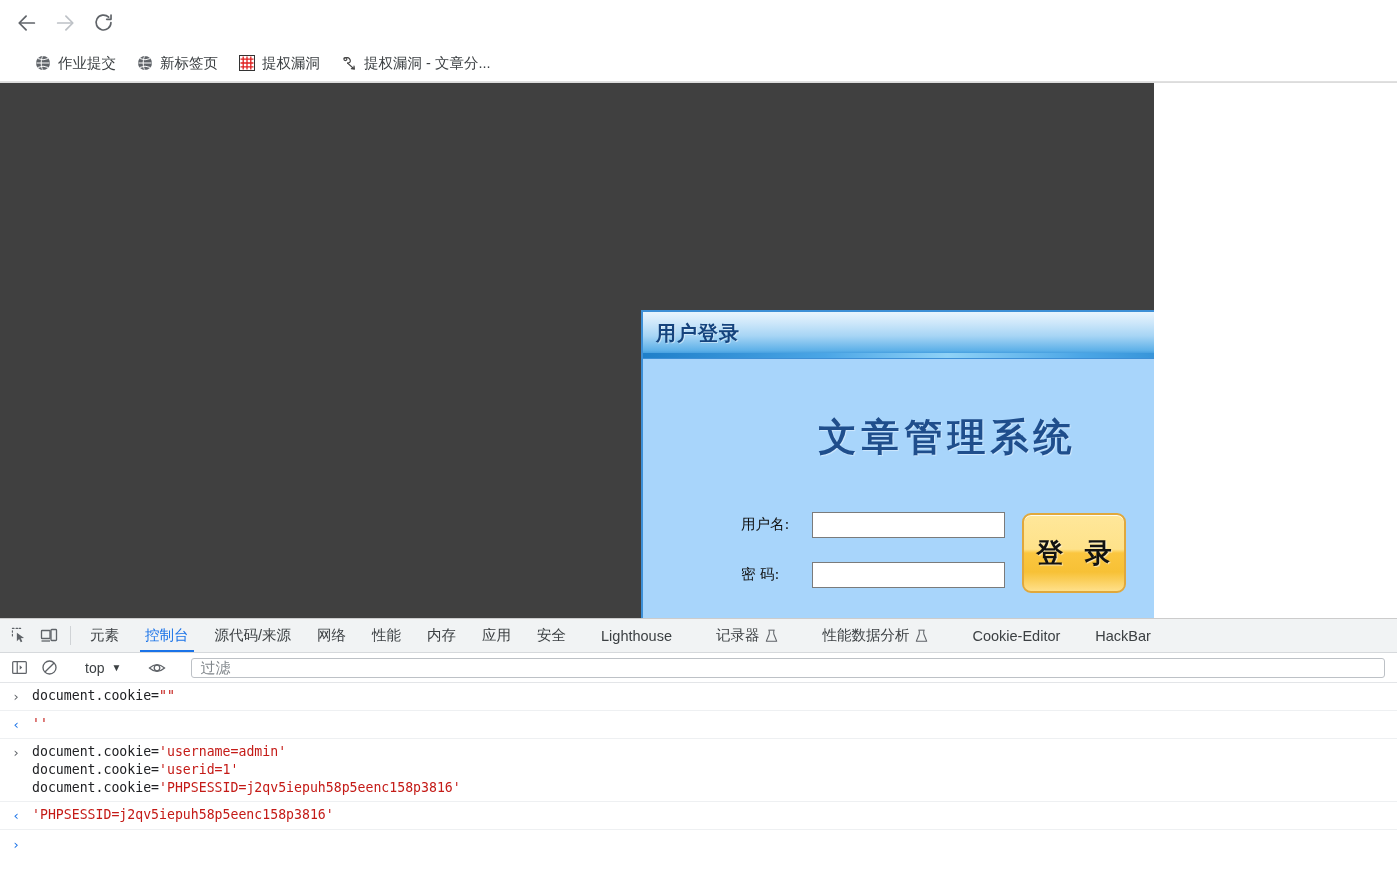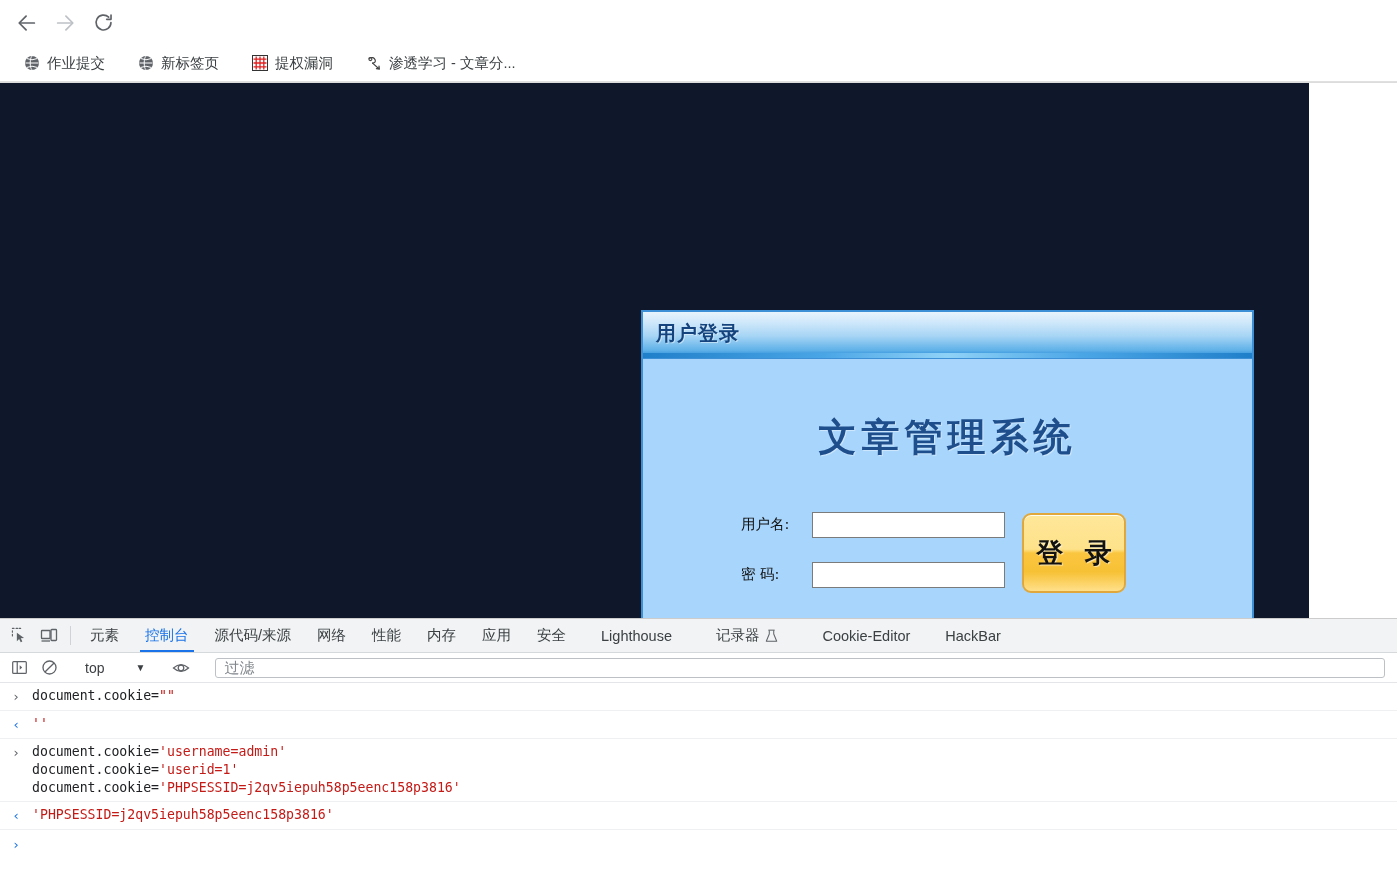--- a/index.html
+++ b/index.html
@@ -67,24 +67,23 @@
     overflow: hidden;
   }
   .url-text .url-host { color: #202124; }
   .url-text .url-path { color: #5f6368; }
 
   
   .bookmark-bar {
     height: 37px;
     display: flex;
     align-items: center;
-    padding: 0 15px;
+    padding: 0 26px;
     background: #ffffff;
     border-bottom: 1px solid #e0e0e0;
-    gap: 12px;
   }
   .bookmark {
     display: flex;
     align-items: center;
     height: 26px;
     padding: 0 8px;
     margin-right: 4px;
     border-radius: 4px;
     cursor: default;
   }
@@ -95,23 +94,23 @@
     flex: 0 0 auto;
   }
   .bookmark-label {
     font-size: 14.5px;
     color: #3c4043;
     white-space: nowrap;
   }
 
   
   .page-viewport {
-    width: 1309px;
+    width: 1154px;
     height: 535px;
-    background: #0f172a;
+    background: #404040;
     position: relative;
     overflow: hidden;
   }
 
   .login-panel {
     position: absolute;
     left: 641px;
     top: 227px;
     width: 613px;
     height: 371px;
@@ -282,21 +281,20 @@
     padding: 0 4px;
     border-bottom: 1px solid #e3e5e8;
   }
   .ctx-select {
     display: flex;
     align-items: center;
     font-size: 14px;
     color: #3c4043;
     padding: 0 6px;
     margin: 0 2px;
-    gap: 24px;
   }
   .ctx-select .caret {
     margin-left: 7px;
     font-size: 10px;
     color: #3c4043;
   }
   .filter-box {
     flex: 1 1 auto;
     height: 20px;
     border: 1px solid #bdc1c6;
@@ -413,21 +411,21 @@
       <span class="bookmark-label">提权漏洞</span>
     </div>
     <div class="bookmark">
       <span class="bookmark-ico">
         <svg width="16" height="16" viewBox="0 0 16 16" fill="none" stroke="#444444" stroke-width="1.2" stroke-linecap="round">
             <path d="M3.2 3.2 Q7.8 1.2 9.2 5 Q10 7.6 6.6 8.1"></path>
             <circle cx="4.4" cy="4.1" r="1.5"></circle>
             <path d="M6.6 8.1 L13.4 14.2 M13.4 14.2 L10.4 13.6 M13.4 14.2 L13 11.2"></path>
           </svg>
       </span>
-      <span class="bookmark-label">渗透学习 - 文章分...</span>
+      <span class="bookmark-label">提权漏洞 - 文章分...</span>
     </div>
   </div>
 </div>
 
 <div class="page-viewport">
   <div class="login-panel">
     <div class="panel-header">
       <div class="panel-header-title">用户登录</div>
     </div>
     <div class="panel-body">
@@ -498,20 +496,29 @@
     <div class="dt-tab dt-tab-wide">
       <span>记录器</span>
       <span class="flask">
         <svg width="13" height="14" viewBox="0 0 14 15" fill="none" stroke="#5f6368" stroke-width="1.1" stroke-linejoin="round">
             <path d="M4.6 1.2 V5.4 L1.4 13.2 H12.6 L9.4 5.4 V1.2"></path>
             <path d="M3.6 1.2 H10.4"></path>
           </svg>
       </span>
     </div>
     <div class="dt-tab dt-tab-wide">
+      <span>性能数据分析</span>
+      <span class="flask">
+        <svg width="13" height="14" viewBox="0 0 14 15" fill="none" stroke="#5f6368" stroke-width="1.1" stroke-linejoin="round">
+            <path d="M4.6 1.2 V5.4 L1.4 13.2 H12.6 L9.4 5.4 V1.2"></path>
+            <path d="M3.6 1.2 H10.4"></path>
+          </svg>
+      </span>
+    </div>
+    <div class="dt-tab dt-tab-wide">
         <span>Cookie-Editor</span>
       </div>
     <div class="dt-tab">
         <span>HackBar</span>
       </div>
   </div>
 
   <div class="dt-filterbar">
     <div class="dt-icon-btn">
       <svg width="17" height="17" viewBox="0 0 18 18" fill="none" stroke="#5f6368" stroke-width="1.3">

